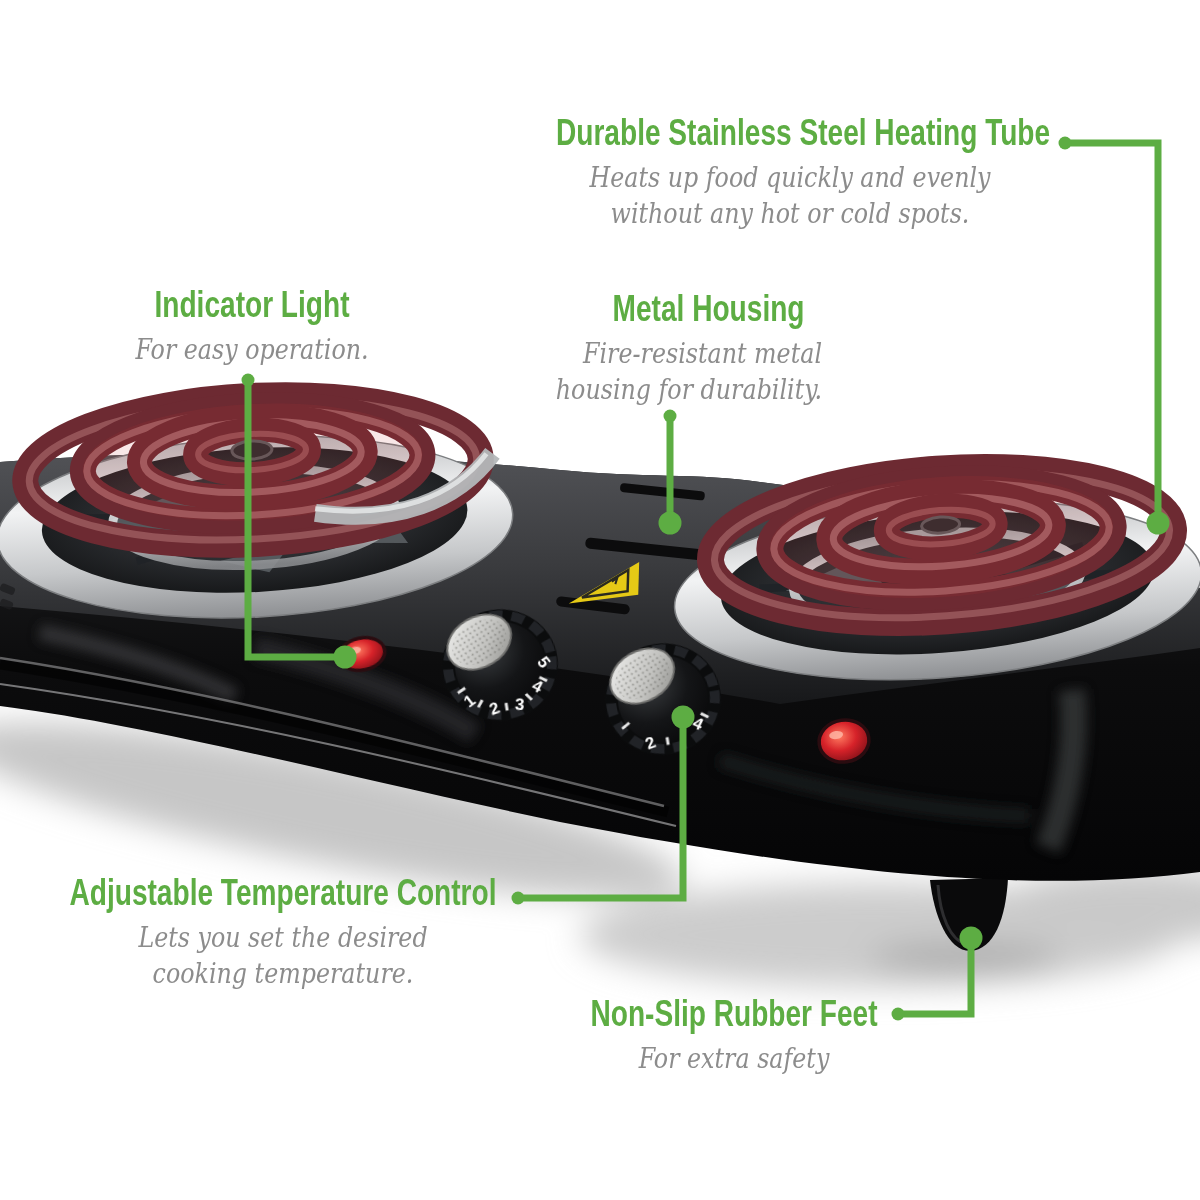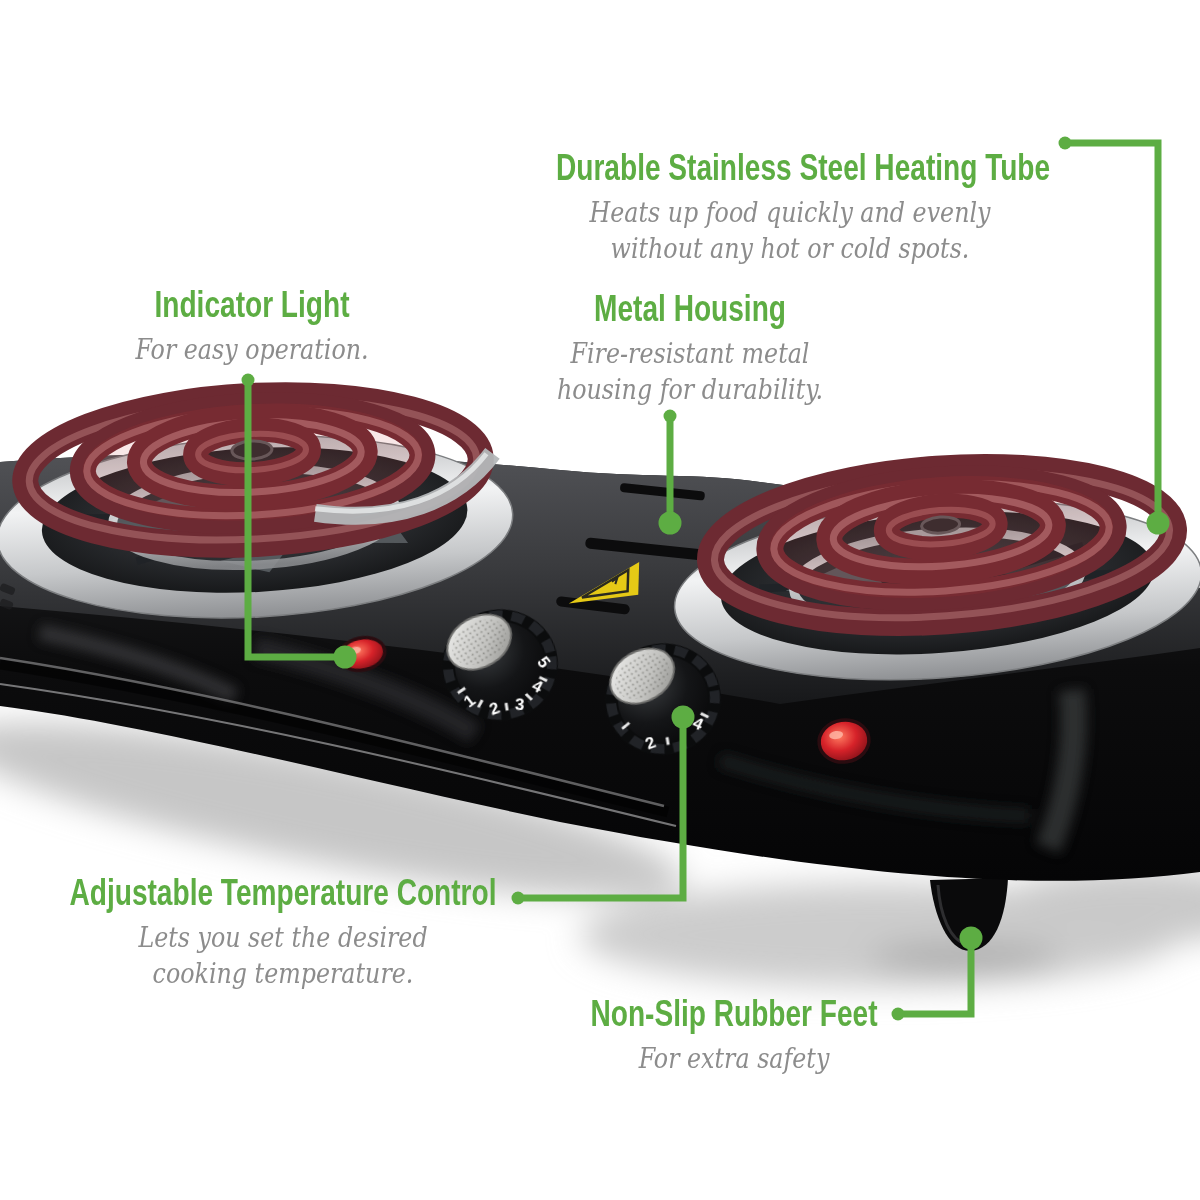--- a/index.html
+++ b/index.html
@@ -254,32 +254,32 @@
     <path class="co" d="M518 898 H683 V717"></path>
     <circle class="cod" cx="518" cy="898" r="6.5"></circle>
     <circle class="cod" cx="683" cy="717" r="11.5"></circle>
 
     <path class="co" d="M898 1014 H971 V938"></path>
     <circle class="cod" cx="898" cy="1014" r="6.5"></circle>
     <circle class="cod" cx="971" cy="938" r="11.5"></circle>
   </g>
 </svg>
 
-<div class="callout" style="left:490px;top:112px;width:600px;margin-top:35px;">
+<div class="callout" style="left:490px;top:112px;width:600px;">
   <h2>Durable Stainless Steel Heating Tube</h2>
   <p>Heats up food quickly and evenly</p>
   <p class="l2">without any hot or cold spots.</p>
 </div>
 
 <div class="callout" style="left:77px;top:284px;width:350px;">
   <h2>Indicator Light</h2>
   <p>For easy operation.</p>
 </div>
 
-<div class="callout" style="left:515px;top:288px;width:350px;">
+<div class="callout" style="left:493px;top:288px;width:350px;text-align:right;">
   <h2>Metal Housing</h2>
   <p>Fire-resistant metal</p>
   <p class="l2">housing for durability.</p>
 </div>
 
 <div class="callout" style="left:8px;top:872px;width:550px;">
   <h2>Adjustable Temperature Control</h2>
   <p>Lets you set the desired</p>
   <p class="l2">cooking temperature.</p>
 </div>

